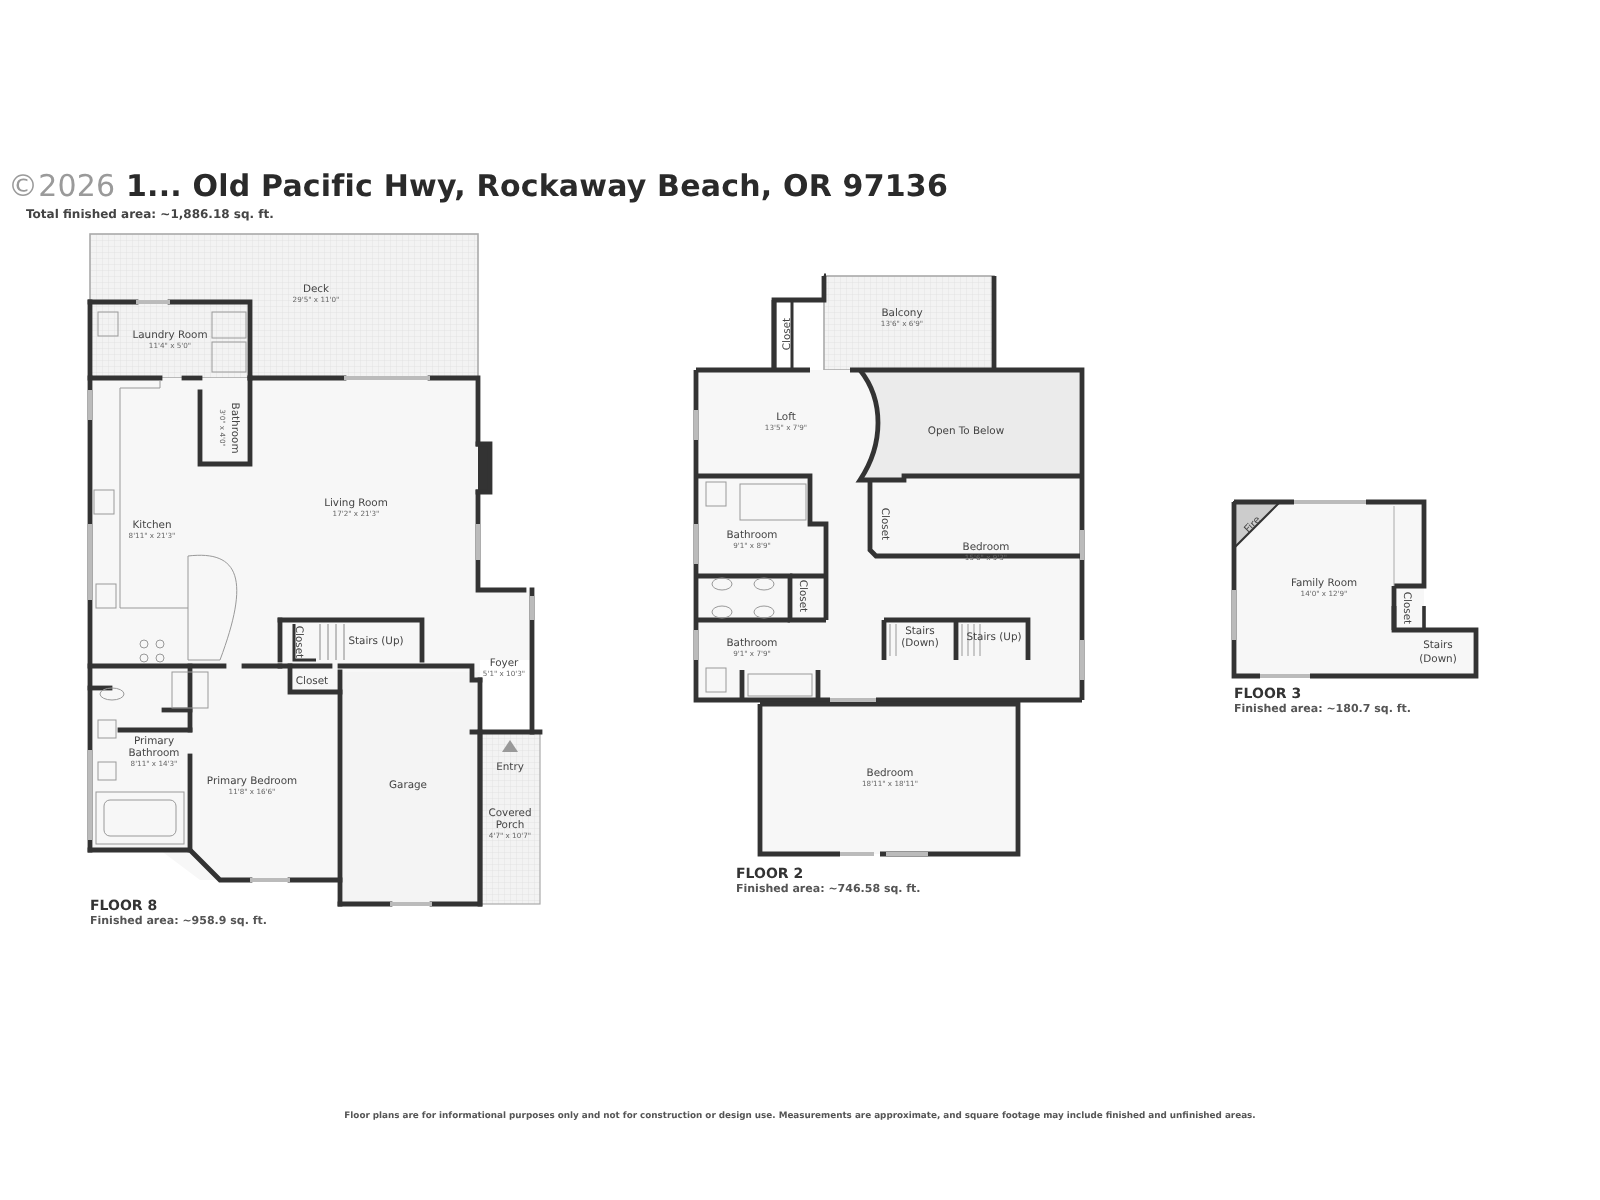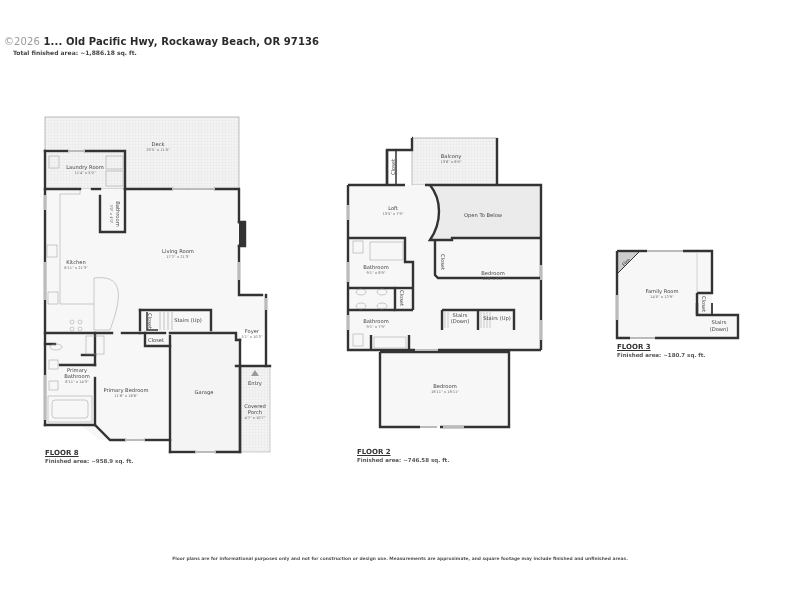--- a/index.html
+++ b/index.html
@@ -1,25 +1,25 @@
 <!DOCTYPE html>
 <html><head>
 <meta charset="utf-8">
 <style>
   html, body { margin:0; padding:0; background:#ffffff; }
   body { width:800px; height:600px; position:relative; overflow:hidden; font-family:"DejaVu Sans", "Liberation Sans", sans-serif; color:#333; }
   .header { position:absolute; left:4px; top:36px; }
-  .title { font-size:10px; font-weight:bold; color:#2a2a2a; letter-spacing:0.1px; }
+  .title { font-size:15px; font-weight:bold; color:#2a2a2a; letter-spacing:0.1px;margin-top:48px; }
   .title .wm { color:#9a9a9a; font-weight:normal; }
   .subtitle { font-size:6px; font-weight:bold; color:#444; margin-top:2px; margin-left:9px; }
   svg { position:absolute; left:0; top:0; }
   .rn { font-size:5.2px; fill:#444; text-anchor:middle; font-family:"DejaVu Sans", sans-serif; }
   .rd { font-size:3.6px; fill:#666; text-anchor:middle; font-family:"DejaVu Sans", sans-serif; }
   .fl { position:absolute; }
-  .fl .lbl { font-size:7px; font-weight:bold; color:#333;text-decoration:underline; }
+  .fl .lbl { font-size:7px; font-weight:bold; color:#333; }
   .fl .area { font-size:5.5px; font-weight:bold; color:#555; margin-top:1px; }
   .disclaimer { position:absolute; left:0; width:800px; top:556px; text-align:center; font-size:4.4px; color:#555; font-weight:bold; }
 </style>
 </head>
 <body>
 
 <div class="header">
   <div class="title"><span class="wm">©2026</span> <span>1... Old Pacific Hwy, Rockaway Beach, OR 97136</span></div>
   <div class="subtitle">Total finished area: ~1,886.18 sq. ft.</div>
 </div>
@@ -258,21 +258,21 @@
       </g>
     <text class="rn" x="719" y="324">Stairs</text>
     <text class="rn" x="719" y="331">(Down)</text>
   </g>
 </svg>
 
 <div class="fl" style="left:45px; top:449px;">
   <div class="lbl">FLOOR 8</div>
   <div class="area">Finished area: ~958.9 sq. ft.</div>
 </div>
-<div class="fl" style="left:357px; top:433px;margin-top:15px;">
+<div class="fl" style="left:368px; top:433px;">
   <div class="lbl">FLOOR 2</div>
   <div class="area">Finished area: ~746.58 sq. ft.</div>
 </div>
 <div class="fl" style="left:617px; top:343px;">
   <div class="lbl">FLOOR 3</div>
   <div class="area">Finished area: ~180.7 sq. ft.</div>
 </div>
 
 <div class="disclaimer">Floor plans are for informational purposes only and not for construction or design use. Measurements are approximate, and square footage may include finished and unfinished areas.</div>
 

